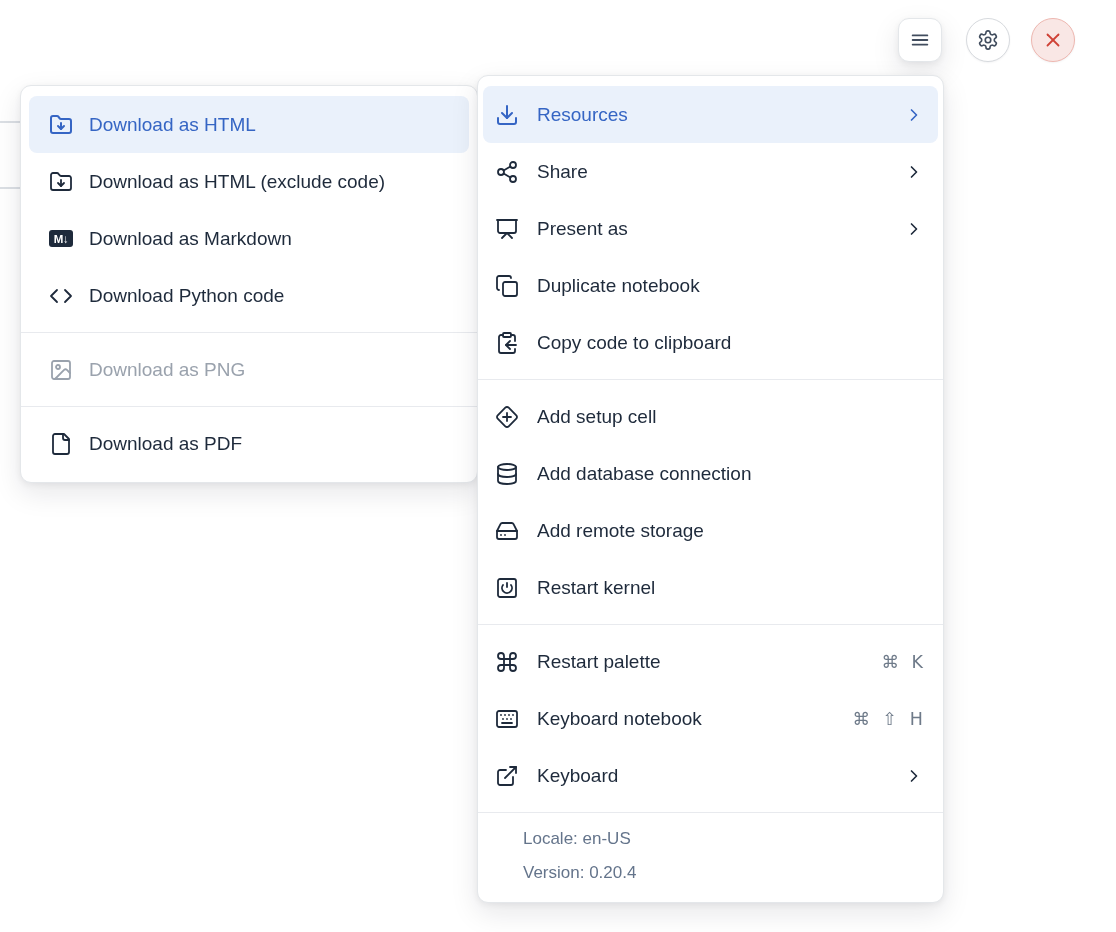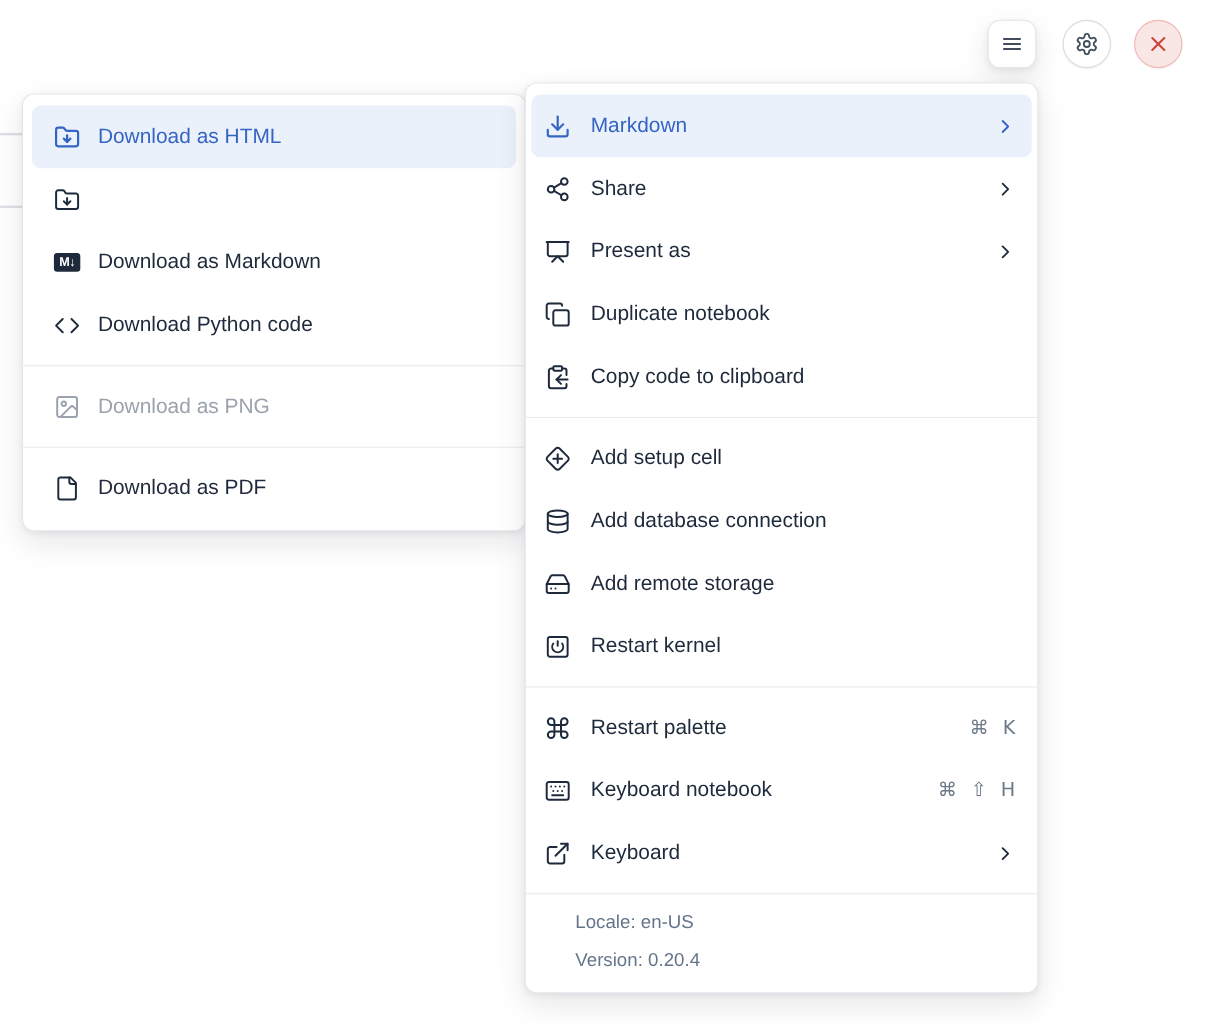--- a/index.html
+++ b/index.html
@@ -119,20 +119,21 @@
       <span class="lbl">Download as HTML</span>
     </div>
     <div class="mi">
       <span class="ic">
           <svg viewBox="0 0 24 24">
             <path d="M20 20a2 2 0 0 0 2-2V8a2 2 0 0 0-2-2h-7.9a2 2 0 0 1-1.69-.9L9.6 3.9A2 2 0 0 0 7.93 3H4a2 2 0 0 0-2 2v13a2 2 0 0 0 2 2Z"></path>
             <path d="M12 10v6"></path>
             <path d="m15 13-3 3-3-3"></path>
           </svg>
         </span>
+      <span class="lbl">Download as HTML (exclude code)</span>
     </div>
     <div class="mi">
       <span class="ic">
           <span class="md-badge">M↓</span>
         </span>
       <span class="lbl">Download as Markdown</span>
     </div>
     <div class="mi">
       <span class="ic">
           <svg viewBox="0 0 24 24">
@@ -173,21 +174,21 @@
 <div class="menu main">
   <div class="sect first">
     <div class="mi hl">
       <span class="ic">
           <svg viewBox="0 0 24 24">
             <path d="M21 15v4a2 2 0 0 1-2 2H5a2 2 0 0 1-2-2v-4"></path>
             <path d="m7 10 5 5 5-5"></path>
             <path d="M12 15V3"></path>
           </svg>
         </span>
-      <span class="lbl">Markdown</span>
+      <span class="lbl">Resources</span>
       <span class="chev">
           <svg viewBox="0 0 24 24">
             <path d="m9 18 6-6-6-6"></path>
           </svg>
         </span>
     </div>
     <div class="mi">
       <span class="ic">
           <svg viewBox="0 0 24 24">
             <circle cx="18" cy="5" r="3"></circle>

